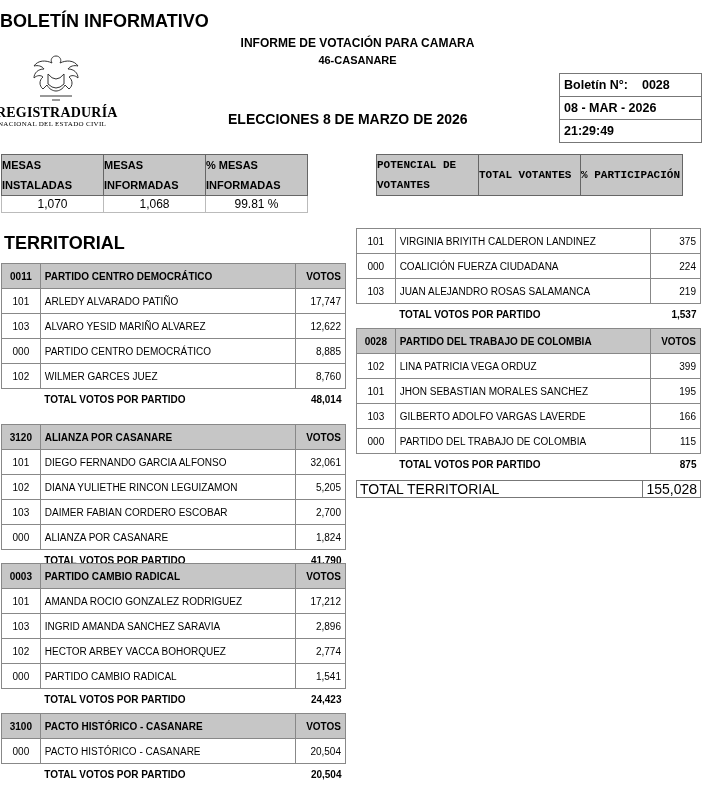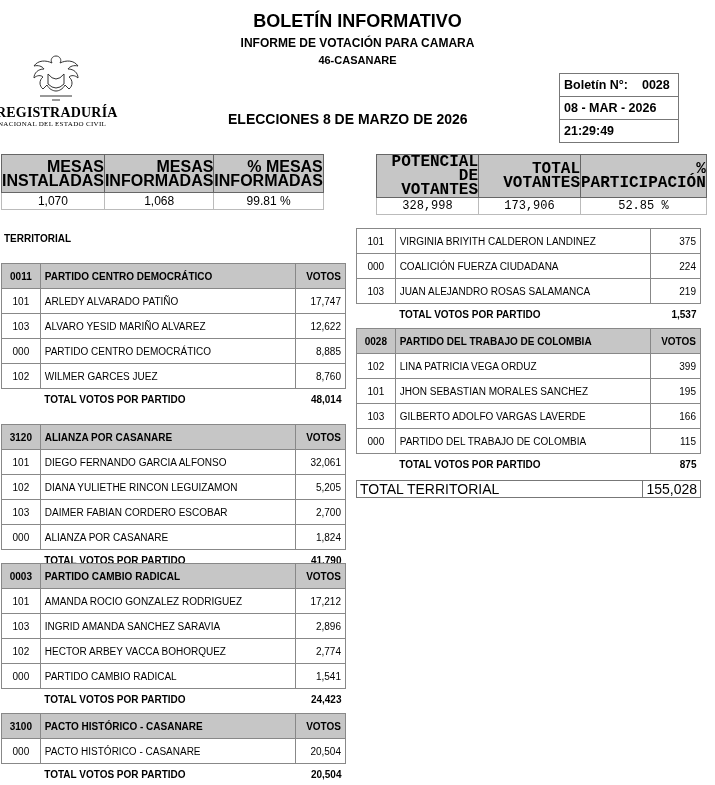--- a/index.html
+++ b/index.html
@@ -1,34 +1,34 @@
 <!DOCTYPE html>
 <html><head>
 <meta charset="utf-8">
 <style>
   html, body { margin: 0; padding: 0; background: #ffffff; }
   body { width: 715px; height: 785px; position: relative; overflow: hidden;
          font-family: "Liberation Sans", sans-serif; color: #000; }
   .abs { position: absolute; }
-  .title { left: 0; width: 715px; text-align: center; top: 11px; font-size: 18px; font-weight: bold; }
+  .title { left: 0; width: 715px; top: 11px; font-size: 18px; font-weight: bold; }
   .subtitle { left: 0; width: 715px; text-align: center; top: 36px; font-size: 12px; font-weight: bold; }
   .dept { left: 0; width: 715px; text-align: center; top: 54px; font-size: 11px; font-weight: bold; }
   .elections { left: 228px; top: 111px; font-size: 14px; font-weight: bold; }
   .logo-text1 { left: -4px; top: 105px; font-family: "Liberation Serif", serif; font-size: 14px; font-weight: bold; letter-spacing: 0.2px; }
   .logo-text2 { left: -2px; top: 120px; font-family: "Liberation Serif", serif; font-size: 7px; letter-spacing: 0.3px; }
-  .bulletin { left: 559px; top: 73px; width: 120px; border-collapse: collapse; }
+  .bulletin { left: 559px; top: 73px; width: 143px; border-collapse: collapse; }
   .bulletin td { border: 1px solid #777; height: 22px; padding: 0 4px; font-size: 12.5px; font-weight: bold; }
   .summary { border-collapse: collapse; }
-  .summary th { background: #c6c6c6; border: 1px solid #666; font-size: 16px; font-weight: bold; line-height: 14px; height: 37px; padding: 0; text-align: right; }
+  .summary th { background: #c6c6c6; border: 1px solid #666; font-size: 11px; font-weight: bold; line-height: 20px; height: 37px; padding: 0; text-align: left; }
   .summary td { border: 1px solid #bbb; border-top: none; font-size: 12px; text-align: center; height: 16px; padding: 0; }
   .sum-left { left: 1px; top: 154px; }
   .sum-right { left: 376px; top: 154px; font-family: Liberation Mono, monospace; }
   .sum-left th, .sum-left td { width: 101px; }
   .sum-right th, .sum-right td { width: 101px; }
-  .terr-title { left: 4px; top: 233px; font-size: 10px; font-weight: bold; }
+  .terr-title { left: 4px; top: 233px; font-size: 18px; font-weight: bold; }
   .party { border-collapse: collapse; padding-left: 41px; }
   .party td { font-size: 10px; height: 24px; padding: 0 4px; border: 1px solid #888; }
   .party .hdr td { background: #c6c6c6; font-weight: bold; }
   .party .c1 { width: 30px; text-align: center; }
   .party .c3 { width: 41px; text-align: right; }
   .party .tot td { border: none; font-weight: bold; height: 20px; font-size: 10px; }
   .party .tot td.c1 { border: none; }
   .col-left { left: 1px; width: 345px; }
   .col-right { left: 356px; width: 345px; }
   .party.col-left .c2 { width: 252px; margin-top: 40px; }
@@ -85,25 +85,20 @@
 </tbody>
   </table>
 
 <table class="abs summary sum-right">
   <tbody>
       <tr>
     <th>POTENCIAL DE VOTANTES</th>
     <th>TOTAL VOTANTES</th>
     <th>% PARTICIPACIÓN</th>
   </tr>
-  <tr>
-    <td>328,998</td>
-    <td>173,906</td>
-    <td>52.85 %</td>
-  </tr>
 </tbody>
   </table>
 
 <div class="abs terr-title">TERRITORIAL</div>
 
 <div id="party-container">
     <table class="abs party col-left" style="top: 263px;">
       <tbody>
         <tr class="hdr">
           <td class="c1">0011</td>

